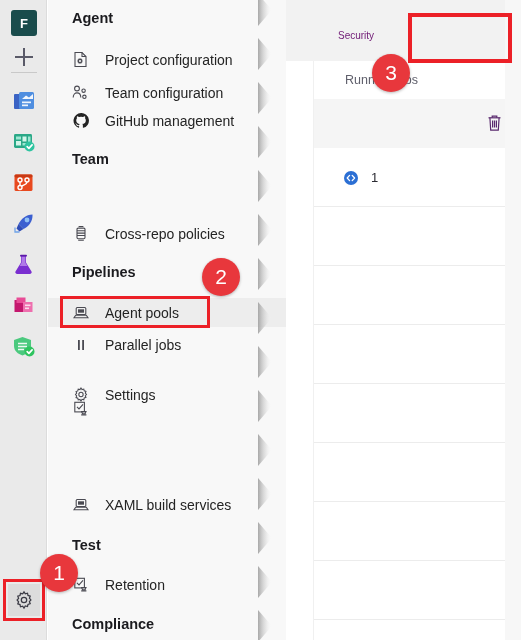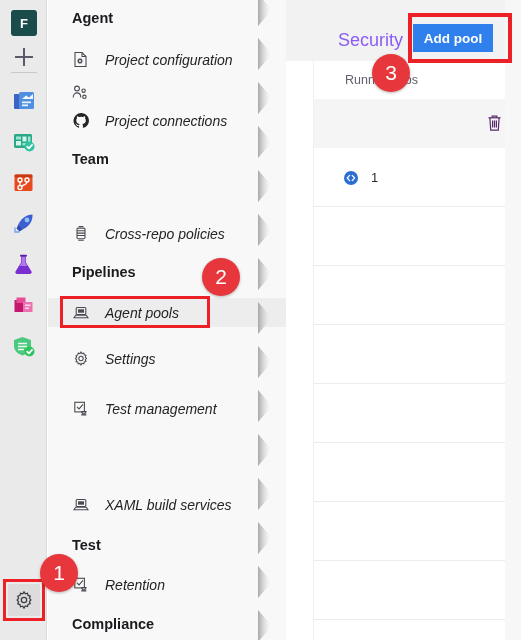--- a/index.html
+++ b/index.html
@@ -94,21 +94,21 @@
     white-space: nowrap;
   }
   .nav-item.selected { background: #ededed; }
   .nav-item .ico {
     position: absolute; left: 24px; top: 50%;
     transform: translateY(-50%);
     width: 17px; height: 17px;
     display: flex; align-items: center; justify-content: center;
     color: #4a4a52;
   }
-  .nav-item .lbl { position: absolute; left: 57px; font-style: italic; }
+  .nav-item .lbl { position: absolute; left: 57px; }
 
   #agentpools-highlight {
     position: absolute; left: 60px; top: 296px;
     width: 150px; height: 32px;
     border: 3px solid #ec2027;
     box-sizing: border-box;
     pointer-events: none;
   }
 
   
@@ -125,21 +125,21 @@
     background: #ffffff;
     overflow: hidden;
   }
   #pane-topbar {
     position: absolute; left: 0; top: 0;
     width: 235px; height: 61px;
     background: #f2f2f2;
   }
   #security-tab {
     position: absolute; left: 52px; top: 30px;
-    font-size: 18px; color: #8b5cf6;
+    font-size: 10px; color: #701a75;
     white-space: nowrap;
   }
   #add-pool-btn {
     position: absolute; left: 127px; top: 24px;
     width: 80px; height: 28px;
     background: #2f80ed;
     color: #ffffff;
     font-size: 13.5px;
     font-weight: 700;
     display: flex; align-items: center; justify-content: center;
@@ -329,29 +329,30 @@
 
     <div class="nav-item" style="top:78px">
       <span class="ico">
         <svg width="17" height="16" viewBox="0 0 17 16" fill="none" stroke="#4a4a52" stroke-width="1.1">
           <circle cx="5" cy="4" r="2.4"></circle>
           <path d="M1.2 13 c0 -3 1.8 -4.6 3.8 -4.6 c2 0 3.8 1.6 3.8 4.6"></path>
           <circle cx="11.6" cy="6.2" r="1.7"></circle>
           <circle cx="12.4" cy="12.3" r="1.7"></circle>
         </svg>
       </span>
+      <span class="lbl">Team configuration</span>
     </div>
 
     <div class="nav-item" style="top:106px">
       <span class="ico">
         <svg width="16" height="16" viewBox="0 0 16 16">
           <path fill="#242424" d="M8 .6a7.5 7.5 0 0 0-2.4 14.6c.37.07.5-.16.5-.36v-1.3c-2.1.45-2.5-.9-2.5-.9-.35-.87-.84-1.1-.84-1.1-.69-.47.05-.46.05-.46.76.05 1.16.78 1.16.78.68 1.15 1.77.82 2.2.63.07-.49.27-.82.48-1.01-1.67-.19-3.43-.84-3.43-3.71 0-.82.3-1.49.77-2.02-.08-.19-.34-.95.07-1.98 0 0 .63-.2 2.07.77a7.2 7.2 0 0 1 3.77 0c1.43-.97 2.06-.77 2.06-.77.41 1.03.15 1.79.08 1.98.48.53.77 1.2.77 2.02 0 2.88-1.77 3.52-3.45 3.7.28.23.52.7.52 1.41v2.09c0 .2.13.44.51.36A7.5 7.5 0 0 0 8 .6z"></path>
         </svg>
       </span>
-      <span class="lbl">Project connections</span>
+      <span class="lbl">GitHub management</span>
     </div>
 
     <div class="nav-head" style="top:151px">Team</div>
 
 
     <div class="nav-item" style="top:219px">
       <span class="ico">
         <svg width="14" height="16" viewBox="0 0 14 16" fill="none" stroke="#4a4a52" stroke-width="1.1">
           <rect x="3" y="2.6" width="8" height="10.6" rx="1.2"></rect>
           <path d="M3 5.2 h8 M3 7.6 h8 M3 10 h8"></path>
@@ -367,41 +368,49 @@
       <span class="ico">
         <svg width="16" height="15" viewBox="0 0 16 15" fill="none" stroke="#4a4a52" stroke-width="1.1">
           <rect x="3.2" y="2" width="9.6" height="7" rx="1"></rect>
           <rect x="5" y="3.8" width="6" height="3.4" fill="#4a4a52" stroke="none"></rect>
           <path d="M1 12.2 h14 l-1.7 -2.4 H2.7 Z"></path>
         </svg>
       </span>
       <span class="lbl">Agent pools</span>
     </div>
 
-
-    <div class="nav-item" style="top:344px">
+    <div class="nav-item" style="top:330px">
+      <span class="ico">
+        <svg width="14" height="15" viewBox="0 0 14 15">
+          <rect x="4" y="2.5" width="1.8" height="10" fill="#4a4a52"></rect>
+          <rect x="8.2" y="2.5" width="1.8" height="10" fill="#4a4a52"></rect>
+        </svg>
+      </span>
+      <span class="lbl">Parallel jobs</span>
+    </div>
+
+    <div class="nav-item" style="top:380px">
       <span class="ico">
         <svg width="16" height="16" viewBox="0 0 20 20" fill="none" stroke="#4a4a52" stroke-width="1.3">
           <circle cx="10" cy="10" r="2.7"></circle>
           <path d="M10 1.9 l1.3 1.9 l2.2 -.6 l.5 2.2 l2.2 .7 l-.8 2.1 l1.5 1.7 l-1.5 1.7 l.8 2.1 l-2.2 .7 l-.5 2.2 l-2.2 -.6 L10 18.1 l-1.3 -1.9 l-2.2 .6 l-.5 -2.2 l-2.2 -.7 l.8 -2.1 L3.1 10 l1.5 -1.7 l-.8 -2.1 l2.2 -.7 l.5 -2.2 l2.2 .6 Z"></path>
         </svg>
       </span>
       <span class="lbl">Settings</span>
     </div>
 
     <div class="nav-item" style="top:394px">
       <span class="ico">
         <svg width="16" height="16" viewBox="0 0 16 16" fill="none" stroke="#4a4a52" stroke-width="1.1">
           <rect x="1.8" y="1.8" width="9.6" height="9.6"></rect>
           <path d="M4 6.4 l2 2 l4 -4.6"></path>
           <path d="M8.6 11 h4.4 l-1 2.4 h-2.4 Z"></path>
           <path d="M8.2 14.4 h5.2"></path>
         </svg>
       </span>
-      <span class="lbl">Test management</span>
     </div>
 
 
 
     <div class="nav-item" style="top:490px">
       <span class="ico">
         <svg width="16" height="15" viewBox="0 0 16 15" fill="none" stroke="#4a4a52" stroke-width="1.1">
           <rect x="3.2" y="2" width="9.6" height="7" rx="1"></rect>
           <rect x="5" y="3.8" width="6" height="3.4" fill="#4a4a52" stroke="none"></rect>
           <path d="M1 12.2 h14 l-1.7 -2.4 H2.7 Z"></path>
@@ -425,21 +434,20 @@
     </div>
 
     <div class="nav-head" style="top:616px">Compliance</div>
   </div>
 
   <div id="agentpools-highlight"></div>
 
   <div id="pane">
     <div id="pane-topbar"></div>
     <div id="security-tab">Security</div>
-    <div id="add-pool-btn">Add pool</div>
 
     <div id="grid">
 
       <div id="col-header">
         <span class="txt">Running jobs</span>
       </div>
 
       <div class="grid-row shaded" style="top:38px; height:49px">
         <div id="trash-btn">
           <svg width="17" height="18" viewBox="0 0 17 18" fill="none" stroke="#5a2a6e" stroke-width="1.2">

